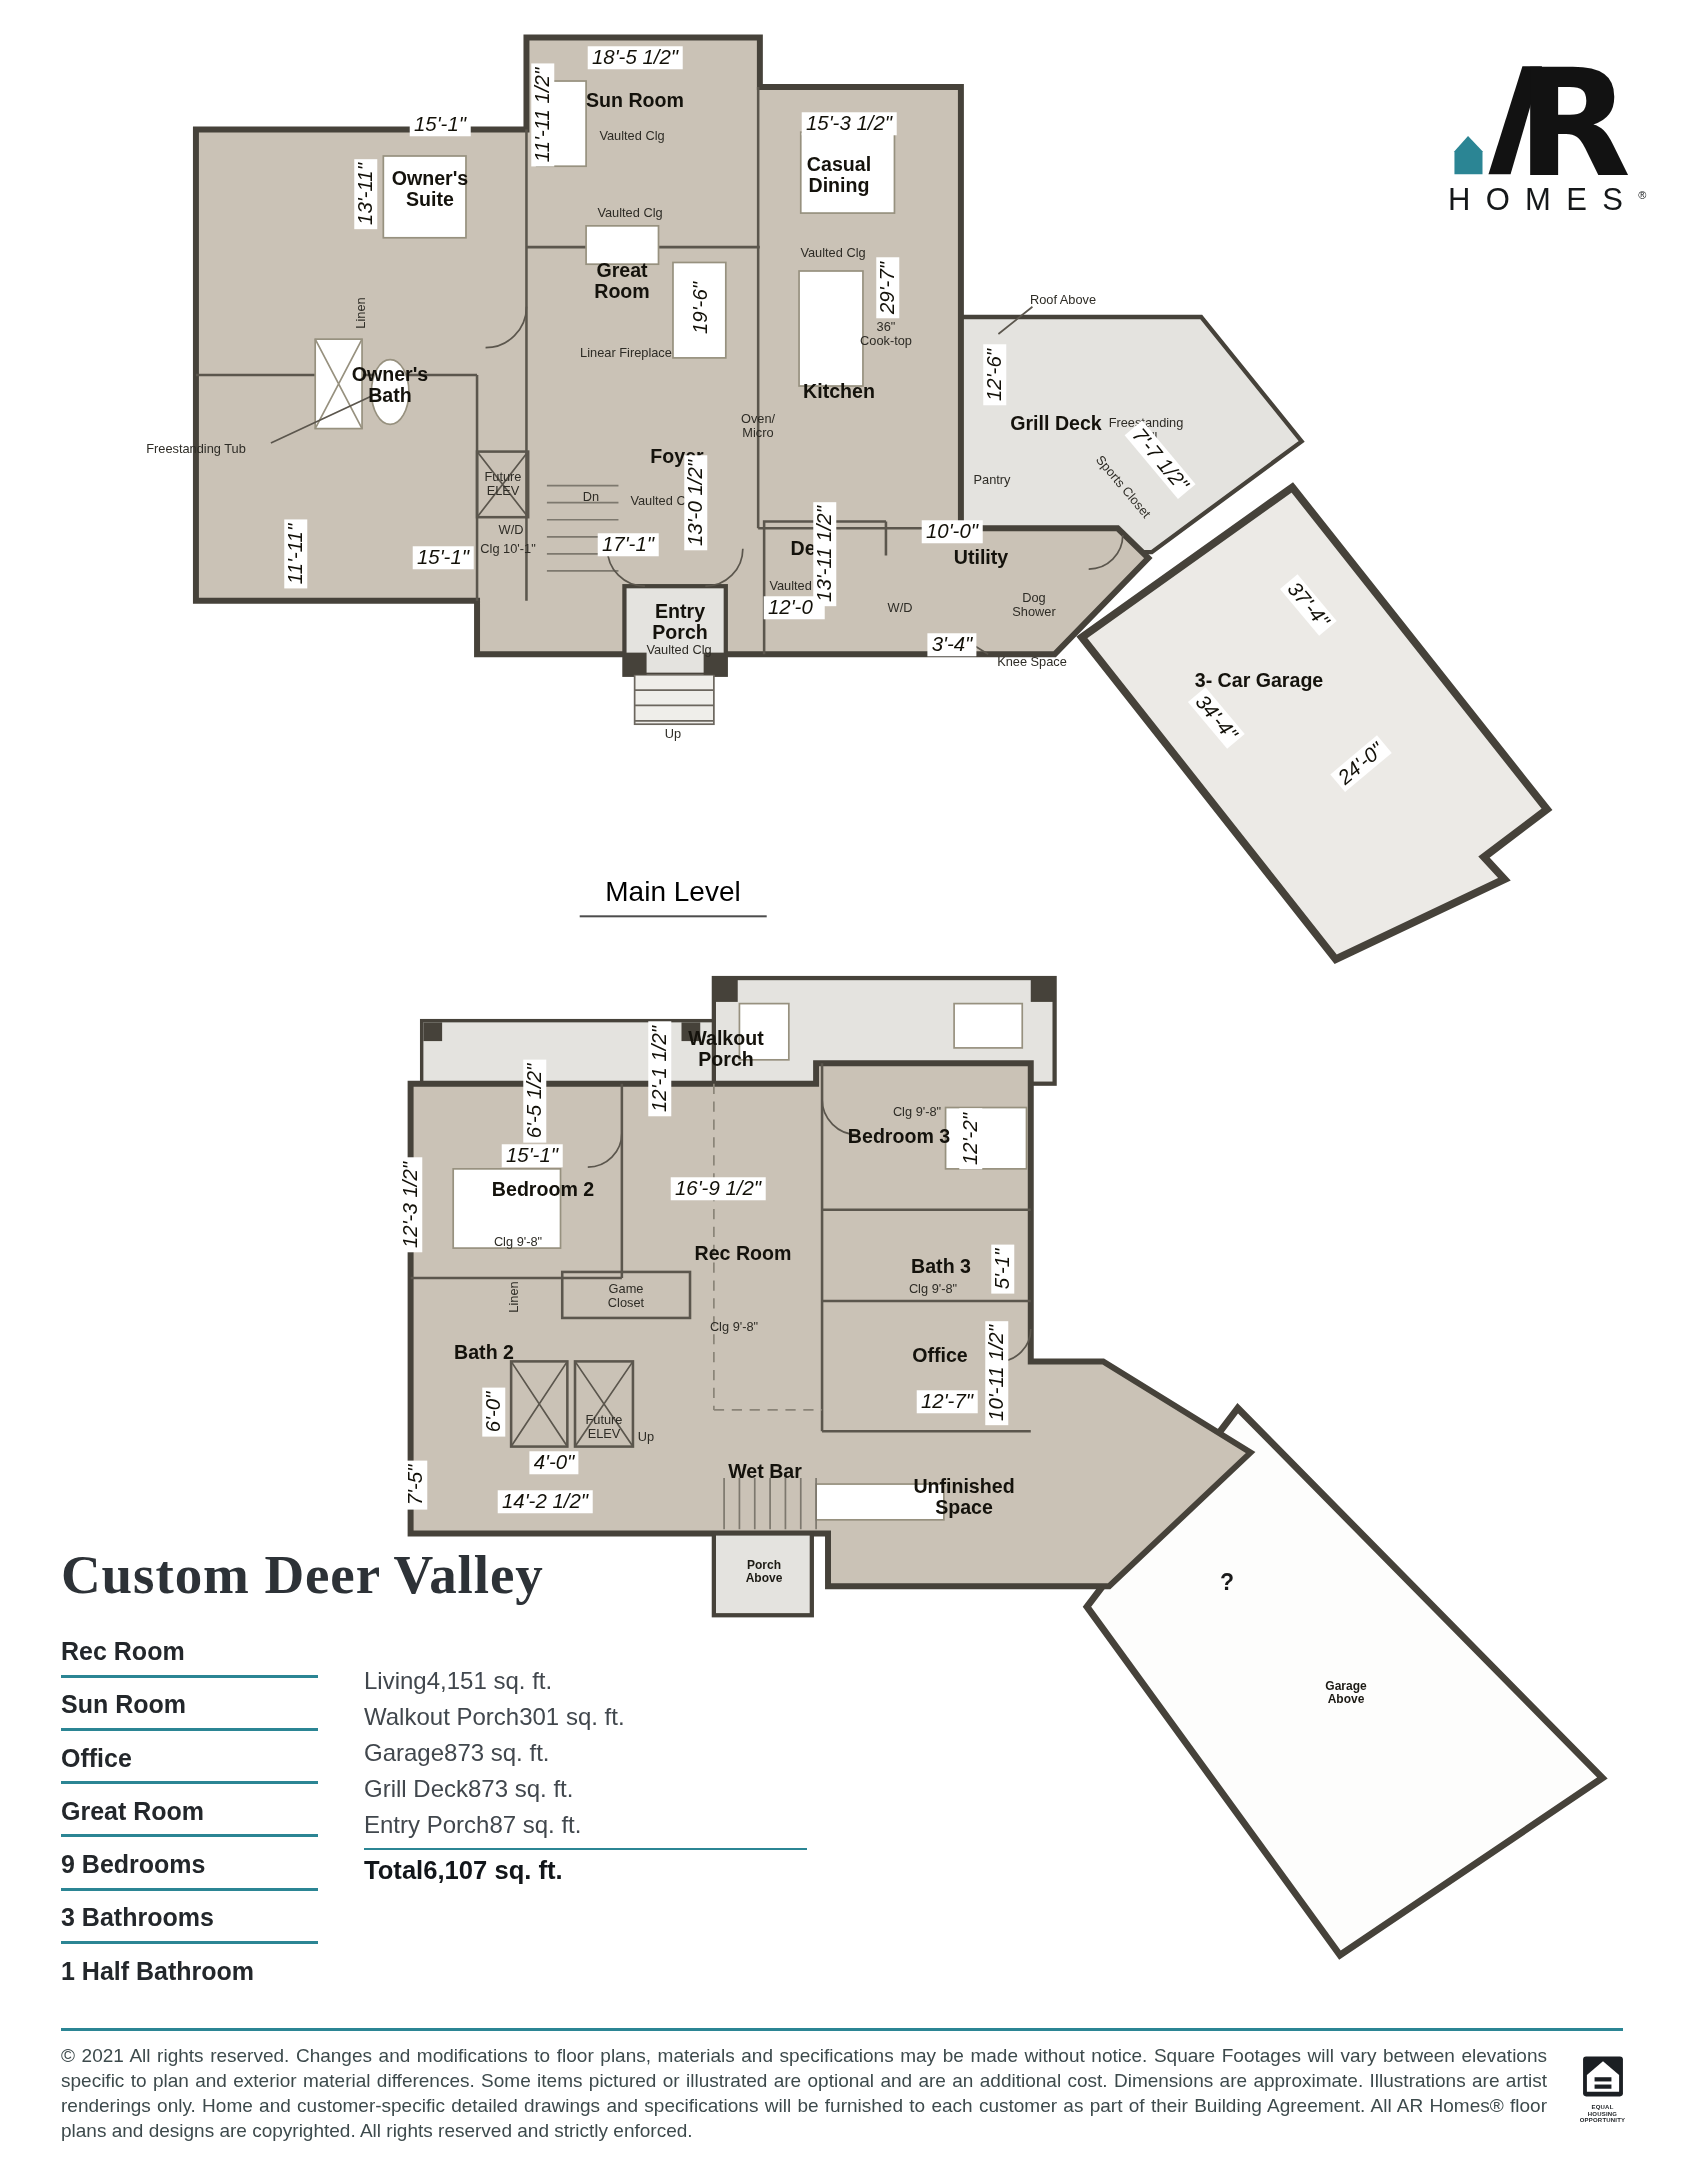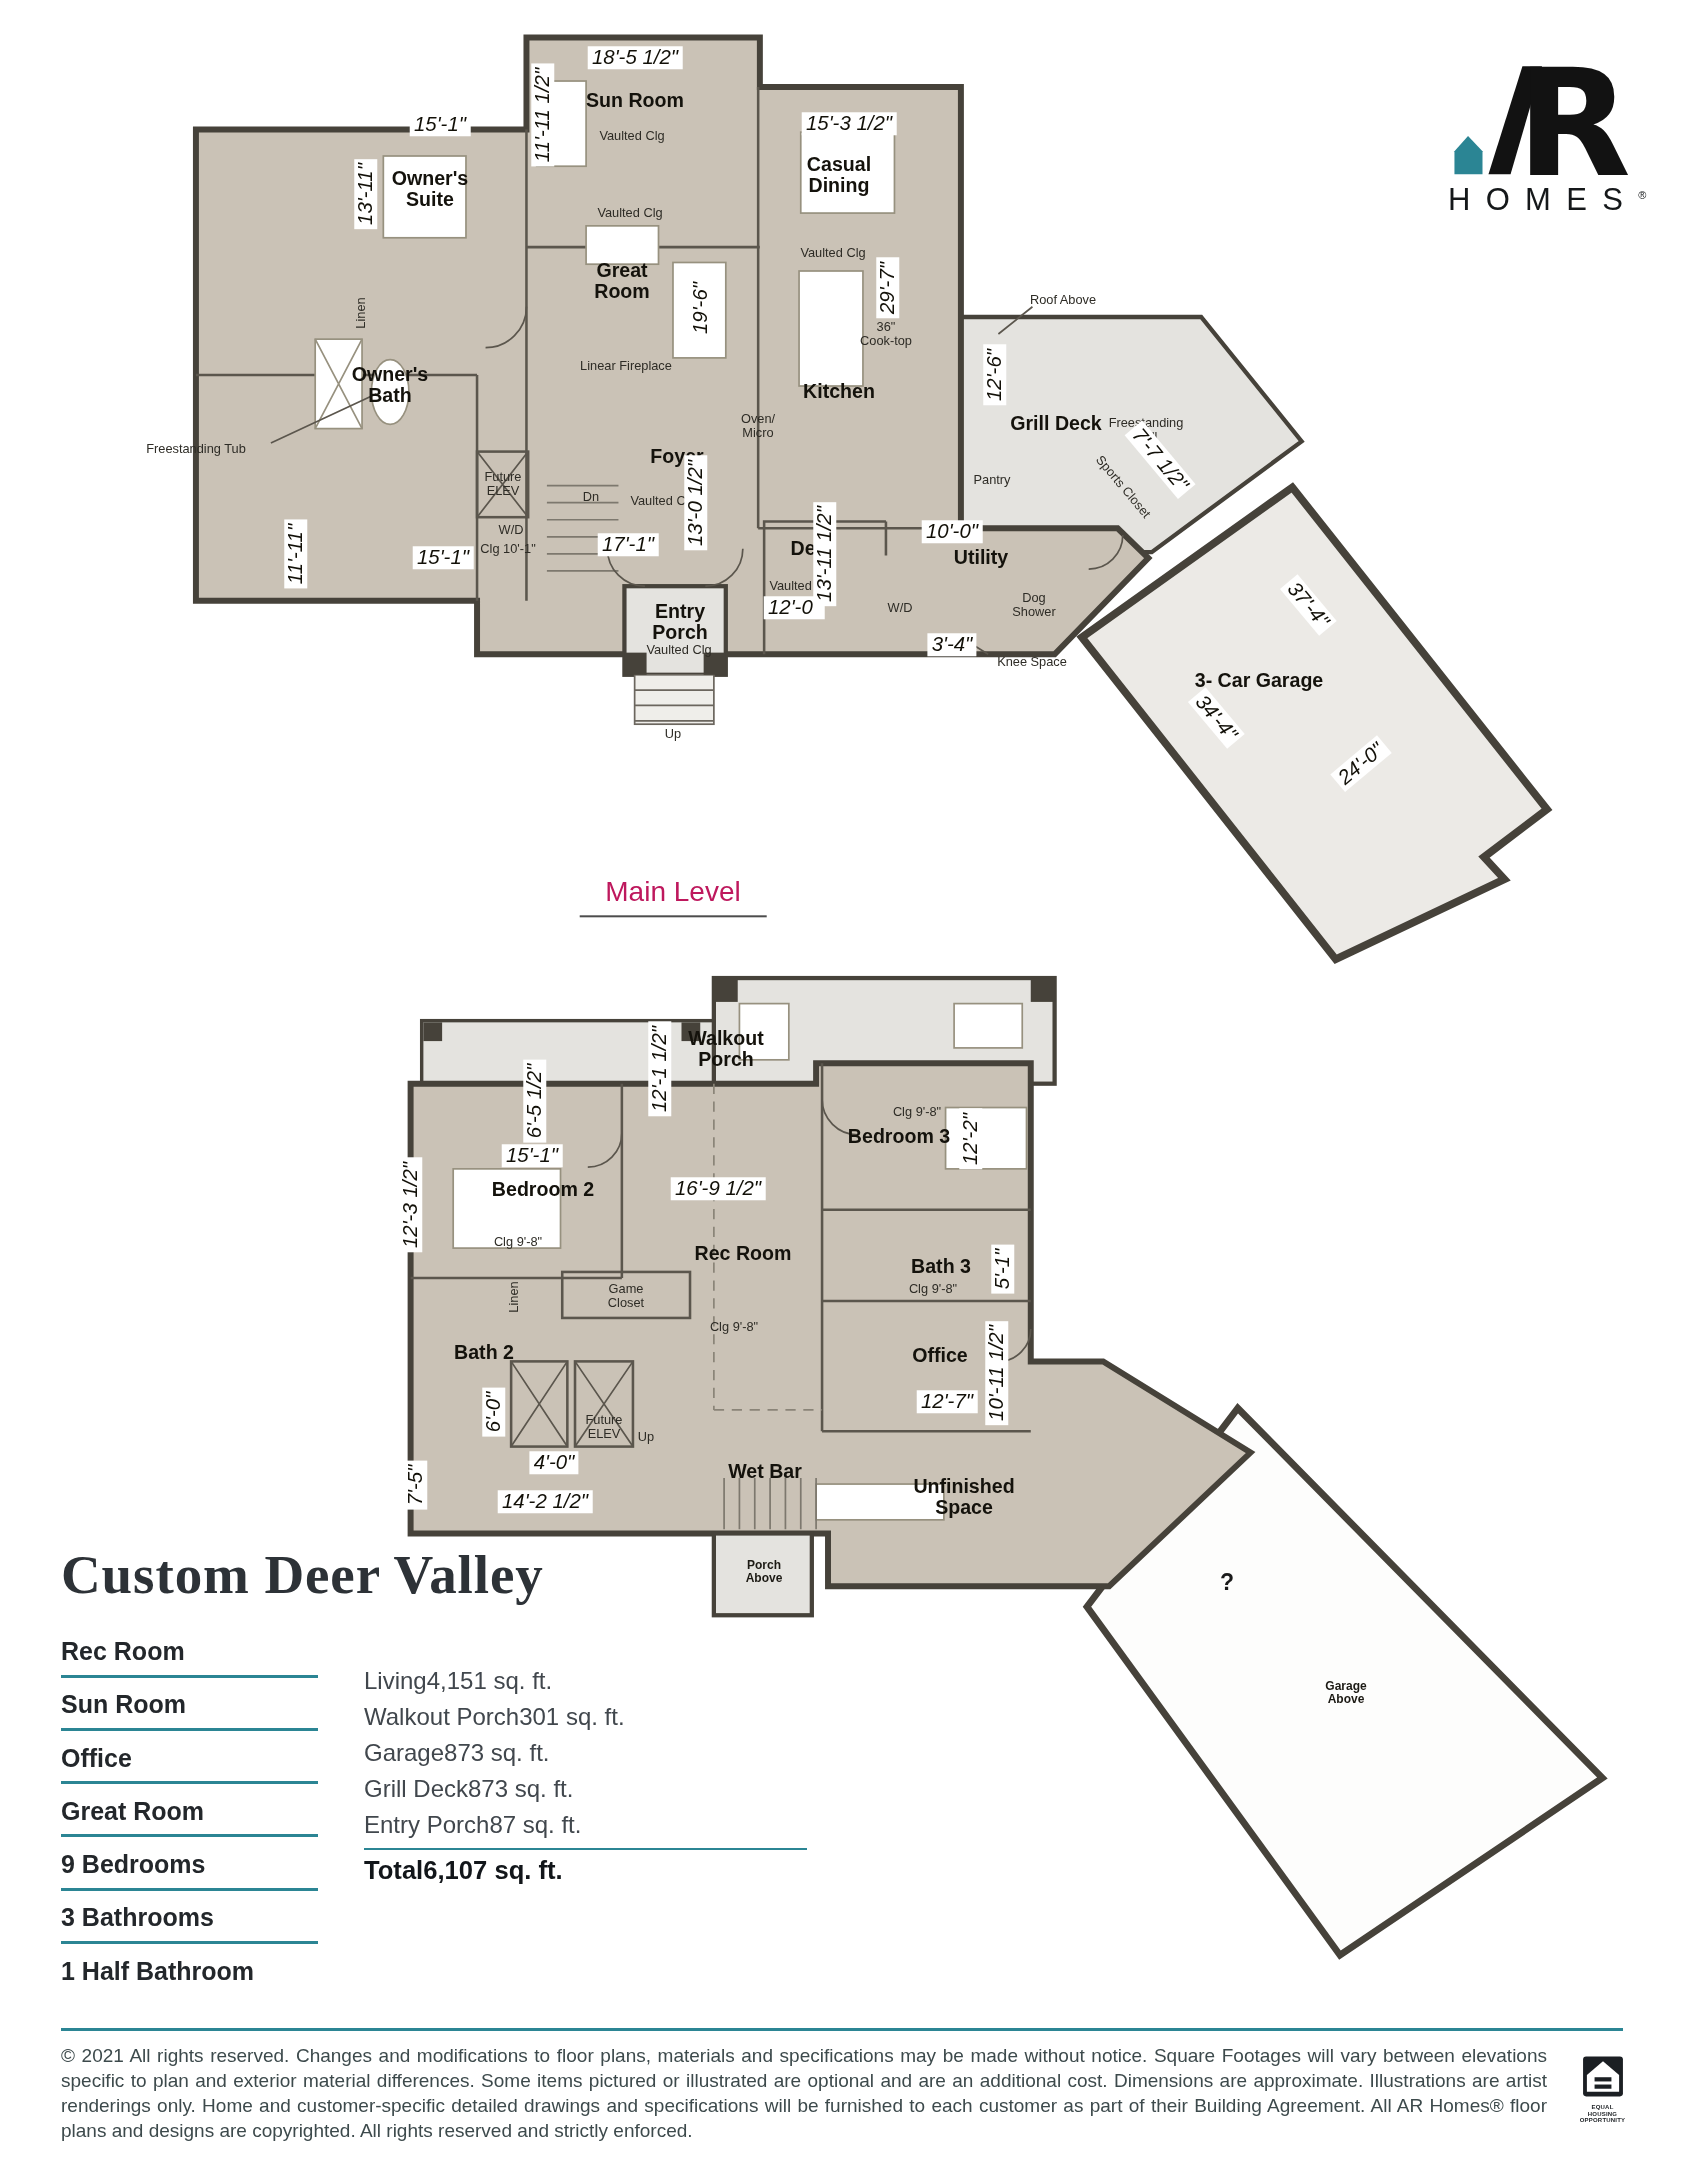--- a/index.html
+++ b/index.html
@@ -11,21 +11,21 @@
   .room{font-weight:700;font-size:19.6px;line-height:1.08;color:#14120c}
   .wrap{white-space:normal}
   .ann{font-size:12.8px;line-height:1.12;color:#2e2c26}
   .b{font-weight:700;font-size:12px;color:#1c1a14}
   .dim{font-style:italic;font-size:20.4px;line-height:1.15;background:#fff;padding:0 4.3px;color:#121008}
   .v{transform:translate(-50%,-50%) rotate(-90deg)}
   .r50{transform:translate(-50%,-50%) rotate(50deg)}
   .rm40{transform:translate(-50%,-50%) rotate(-40deg)}
   .qmark{font-weight:700;font-size:23px;color:#1a1a1a}
   #main-level-label{position:absolute;left:673px;top:896px;transform:translate(-50%,-50%);
-    font-size:28px;color:#be185d;padding:1.7px 25.6px 7.7px;border-bottom:2.6px solid #4c4c4c;z-index:2}
+    font-size:28px;color:#000000;padding:1.7px 25.6px 7.7px;border-bottom:2.6px solid #4c4c4c;z-index:2}
   #plan-title{position:absolute;left:61px;top:1543px;font-family:"Liberation Serif",serif;
     font-size:55px;color:#2d3237;letter-spacing:0.9px;z-index:2}
   #features{position:absolute;left:61px;top:1637px;width:257px;z-index:2}
   .feature{font-weight:700;font-size:25px;color:#23272b;line-height:29px;
     padding-bottom:8.5px;border-bottom:3.4px solid #2b8594;margin-bottom:12.8px}
   .feature.last{border-bottom:none}
   #area-table{position:absolute;left:364px;top:1663px;width:443px;z-index:2}
   .trow{display:flex;font-size:24px;color:#41474d;line-height:36px}
   .trow .tl.indent{padding-left:22px}
   .tdivider{border-top:2.6px solid #2b8594;margin-top:5.1px}
@@ -119,21 +119,21 @@
   <span class="lbl room" style="left:1056px;top:424px">Grill Deck</span>
   <span class="lbl room wrap" style="left:680px;top:622px;width:77px">Entry Porch</span>
   <span class="lbl room" style="left:1259px;top:681px">3- Car Garage</span>
 
   <span class="lbl ann" style="left:632px;top:136px">Vaulted Clg</span>
   <span class="lbl ann" style="left:630px;top:213px">Vaulted Clg</span>
   <span class="lbl ann" style="left:833px;top:253px">Vaulted Clg</span>
   <span class="lbl ann" style="left:663px;top:501px">Vaulted Clg</span>
   <span class="lbl ann" style="left:802px;top:586px">Vaulted Clg</span>
   <span class="lbl ann" style="left:679px;top:650px">Vaulted Clg</span>
-  <span class="lbl ann" style="left:626px;top:366px">Linear Fireplace</span>
+  <span class="lbl ann" style="left:626px;top:353px">Linear Fireplace</span>
   <span class="lbl ann wrap" style="left:886px;top:334px;width:55px">36" Cook-top</span>
   <span class="lbl ann wrap" style="left:758px;top:426px;width:53px">Oven/ Micro</span>
   <span class="lbl ann" style="left:992px;top:480px">Pantry</span>
   <span class="lbl ann" style="left:1063px;top:300px">Roof Above</span>
   <span class="lbl ann wrap" style="left:1146px;top:430px;width:94px">Freestanding Grill</span>
   <span class="lbl ann r50" style="left:1123px;top:487px">Sports Closet</span>
   <span class="lbl ann" style="left:196px;top:449px">Freestanding Tub</span>
   <span class="lbl ann v" style="left:361px;top:313px">Linen</span>
   <span class="lbl ann" style="left:511px;top:530px">W/D</span>
   <span class="lbl ann" style="left:508px;top:549px">Clg 10'-1"</span>

